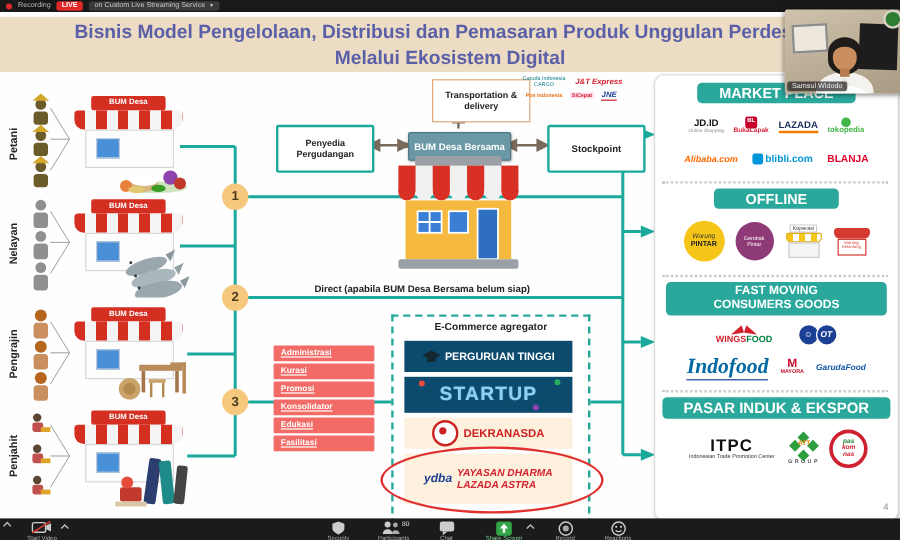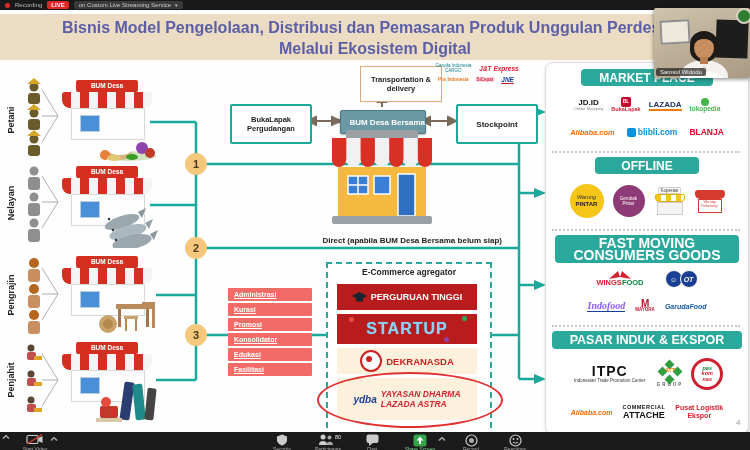--- a/index.html
+++ b/index.html
@@ -34,33 +34,33 @@
         background:repeating-linear-gradient(90deg,#d42f21 0 9px,#f4f4f4 9px 18px);}
   .mbody{position:absolute;left:11px;top:28px;width:72px;height:30px;background:#fdfdfd;border:1px solid #d8d8d8;}
   .mwin{position:absolute;left:8px;top:6px;width:18px;height:15px;background:#4a90d9;border:1px solid #bcd;}
 
   
   .tealbox{border:2px solid #1ba99b;background:#fff;font-weight:bold;color:#222;
            text-align:center;border-radius:2px;display:flex;align-items:center;justify-content:center;}
   .transport{border:1.5px solid #e0a878;background:#fff;font-weight:bold;color:#222;text-align:center;
              display:flex;align-items:center;justify-content:center;}
   .hubsign{background:#6a98a5;border:1px solid #4d7886;color:#fff;font-weight:bold;font-size:8px;
-           display:flex;align-items:center;justify-content:flex-end;border-radius:2px;box-shadow:0 1px 2px rgba(0,0,0,.3);}
+           display:flex;align-items:center;justify-content:center;border-radius:2px;box-shadow:0 1px 2px rgba(0,0,0,.3);}
   .stepc{position:absolute;width:22px;height:22px;border-radius:50%;background:#f6c87d;color:#4a3a20;
          font-weight:bold;font-size:11px;display:flex;align-items:center;justify-content:center;}
   .direct{position:absolute;font-size:8px;font-weight:bold;color:#222;}
   .func{position:absolute;left:228px;width:84px;height:13px;background:#f26b66;color:#fff;font-size:7px;
         font-weight:bold;line-height:13px;padding-left:6px;text-decoration:underline;box-sizing:border-box;border-radius:1px;}
 
   
   .aggbox{left:326px;top:252px;width:162px;height:172px;border:2px dashed #2aa89c;background:#fff;}
   .aggtitle{position:absolute;left:0;top:3px;width:100%;text-align:center;font-size:8.5px;font-weight:bold;color:#222;}
   .aggrow{position:absolute;left:9px;width:140px;display:flex;align-items:center;justify-content:center;gap:4px;}
-  .r-pt{top:20px;height:26px;background:#b91c1c;color:#fff;font-weight:bold;font-size:9px;}
-  .r-su{top:50px;height:30px;background:#b91c1c;}
+  .r-pt{top:20px;height:26px;background:#0c4a6e;color:#fff;font-weight:bold;font-size:9px;}
+  .r-su{top:50px;height:30px;background:#0c4a6e;}
   .su-txt{font-size:16px;font-weight:900;color:#8fd0f0;letter-spacing:1px;text-shadow:0 0 1px #5aaede;}
   .r-dk{top:84px;height:26px;background:#fdf1de;}
   .dk-txt{color:#cc2222;font-weight:bold;font-size:9.5px;}
   .r-yd{top:114px;height:42px;background:#fdf1de;flex-direction:row;}
   .yd-ellipse{position:absolute;left:-11px;top:108px;width:182px;height:52px;border:2px solid #e03030;
               border-radius:50%;pointer-events:none;}
   .yd-txt{color:#d42430;font-weight:bold;font-size:8.5px;line-height:10px;text-align:left;font-style:italic;}
   .ydba-logo{font-size:10px;font-weight:900;font-style:italic;color:#1b3f94;}
   .dklogo{width:18px;height:18px;border-radius:50%;border:2px solid #cc2222;background:#fff;position:relative;flex:0 0 auto;}
   .dklogo:after{content:"";position:absolute;left:4px;top:4px;width:6px;height:6px;border-radius:50%;background:#cc2222;}
@@ -100,21 +100,21 @@
   .kopbody{width:24px;height:11px;background:#f4f4f4;border:1px solid #ccc;}
   .kelstore{width:30px;display:flex;flex-direction:column;align-items:center;}
   .kelawn{width:30px;height:9px;background:#d43a2f;border-radius:3px 3px 5px 5px;}
   .kelbody{width:24px;height:14px;background:#fff;border:1.5px solid #d43a2f;box-sizing:border-box;
            font-size:3.5px;color:#d43a2f;text-align:center;line-height:1.2;overflow:hidden;}
   .wingtxt{font-size:7.5px;font-weight:900;}
   .wingtxt .w1{color:#d41f2c;} .wingtxt .w2{color:#00833e;}
   .otc{display:flex;}
   .otcir{width:16px;height:16px;border-radius:50%;background:#1b3f94;color:#fff;font-size:7px;font-style:italic;
          font-weight:900;display:flex;align-items:center;justify-content:center;margin-left:-3px;border:1px solid #fff;}
-  .indf{font-family:"Liberation Serif",serif;font-size:10px;font-weight:bold;font-style:italic;color:#8b5cf6;
+  .indf{font-family:"Liberation Serif",serif;font-size:18px;font-weight:bold;font-style:italic;color:#0369a1;
         border-bottom:1.5px solid #1b3f94;}
   .may{font-size:10px;font-weight:900;color:#c8102e;line-height:8px;}
   .maysub{font-size:4.5px;font-weight:bold;color:#c8102e;}
   .gf{font-size:7px;font-weight:900;font-style:italic;color:#1458a8;}
   .itpc{font-size:14px;font-weight:900;color:#111;letter-spacing:1px;line-height:13px;}
   .itpcsub{font-size:4.5px;color:#333;text-align:center;width:78px;line-height:1.2;}
   .att{width:22px;height:22px;position:relative;}
   .attd{position:absolute;width:7px;height:7px;background:#2e9e3f;transform:rotate(45deg);}
   .attc{position:absolute;left:6px;top:7px;font-size:5.5px;font-weight:900;color:#f57c00;z-index:1;}
   .attsub{font-size:4.5px;letter-spacing:2px;color:#555;font-weight:bold;}
@@ -343,21 +343,21 @@
         <span class="lg-garuda" style="width:40px;">Garuda Indonesia CARGO</span>
         <span class="lg-jnt">J&amp;T Express</span>
       </div>
       <div class="lgrow">
         <span class="lg-pos">Pos Indonesia</span>
         <span class="lg-sicepat">SiCepat</span>
         <span class="lg-jne">JNE</span>
       </div>
     </div>
     <div class="abs tealbox" style="left:230px;top:94px;width:78px;height:36px;font-size:7.5px;">
-      <span style="width:64px;">BukaLapak Pergudangan</span>
+      <span style="width:64px;">Penyedia Pergudangan</span>
     </div>
     <div class="abs hubsign" style="left:340px;top:100px;width:84px;height:22px;">
       <span>BUM Desa Bersama</span>
     </div>
     <div class="abs tealbox" style="left:456px;top:94px;width:78px;height:36px;font-size:8px;">
       <span>Stockpoint</span>
     </div>
 
     <svg class="abs" style="left:328px;top:120px;" width="108" height="98">
       <rect x="18" y="0" width="72" height="10" rx="2" fill="#9aa0a6"></rect>
@@ -385,21 +385,21 @@
 
     <div class="stepc" style="left:185px;top:143px;">
         <span>1</span>
       </div>
     <div class="stepc" style="left:185px;top:227px;">
         <span>2</span>
       </div>
     <div class="stepc" style="left:185px;top:314px;">
         <span>3</span>
       </div>
-    <div class="direct" style="left:262px;top:226px;width:240px;text-align:right;">Direct (apabila BUM Desa Bersama belum siap)</div>
+    <div class="direct" style="left:262px;top:226px;width:240px;text-align:left;">Direct (apabila BUM Desa Bersama belum siap)</div>
 
     <div class="func" style="top:278px;">Administrasi</div>
     <div class="func" style="top:293px;">Kurasi</div>
     <div class="func" style="top:308px;">Promosi</div>
     <div class="func" style="top:323px;">Konsolidator</div>
     <div class="func" style="top:338px;">Edukasi</div>
     <div class="func" style="top:353px;">Fasilitasi</div>
 
     <div class="abs aggbox">
       <div class="aggtitle">E-Commerce agregator</div>
@@ -476,21 +476,21 @@
           <span class="kopawn"></span>
             <span class="kopbody"></span>
         </span>
         <span class="kelstore">
           <span class="kelawn"></span>
           <span class="kelbody">Warung Kelontong</span>
         </span>
       </div>
       <div class="dotted" style="top:166px;"></div>
 
-      <div class="thead" style="top:172px;width:184px;height:28px;font-size:14px;flex-direction:column;">
+      <div class="thead" style="top:172px;width:184px;height:28px;font-size:10px;flex-direction:column;">
         <span>FAST MOVING</span>
         <span>CONSUMERS GOODS</span>
       </div>
       <div class="lrow" style="top:204px;height:24px;gap:24px;">
         <span class="stack">
           <svg width="22" height="8">
             <polygon points="0,8 9,0 11,6" fill="#d41f2c"></polygon>
               <polygon points="22,8 13,0 11,6" fill="#d41f2c"></polygon>
           </svg>
           <span class="wingtxt"><span class="w1">WINGS</span><span class="w2">FOOD</span></span>
@@ -525,31 +525,20 @@
             <span class="attd" style="left:0;top:7.5px;"></span>
               <span class="attd" style="left:15px;top:7.5px;"></span>
             <span class="attc">ATT</span>
           </span>
           <span class="attsub">GROUP</span>
         </span>
         <span class="pkn">
           <span class="pk1">pas</span>
           <span class="pk2">kom</span>
           <span class="pk2">nas</span>
-        </span>
-      </div>
-      <div class="lrow" style="top:334px;height:30px;gap:10px;">
-        <span class="alb" style="font-size:7px;">Alibaba.com</span>
-        <span class="stack">
-          <span class="catt1">COMMERCIAL</span>
-          <span class="catt2">ATTACHE</span>
-        </span>
-        <span class="plog">
-          <div>Pusat Logistik</div>
-          <div>Ekspor</div>
         </span>
       </div>
     </div>
 
     <div class="pageno">4</div>
   </div>
 
   <div class="abs webcam">
     <div class="frame"></div>
     <div class="monitor"></div>

